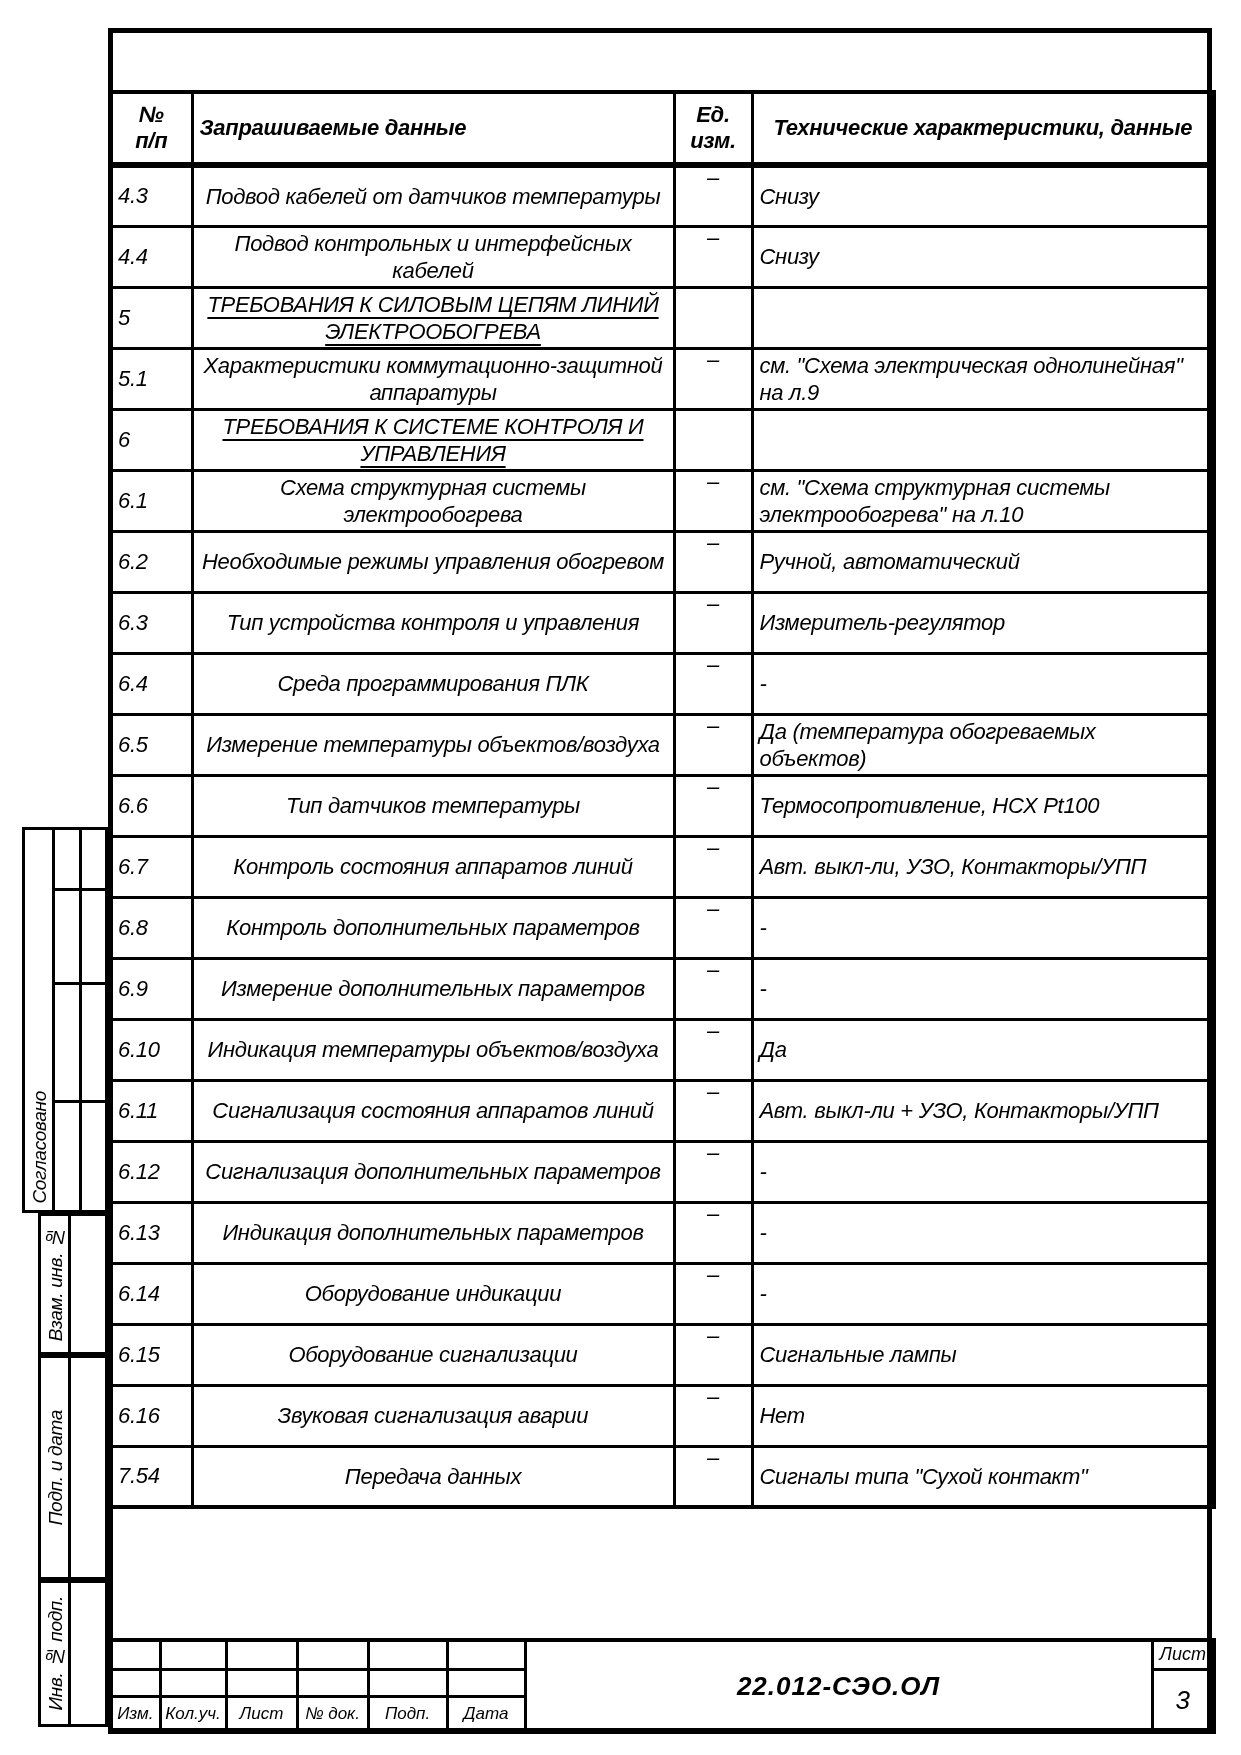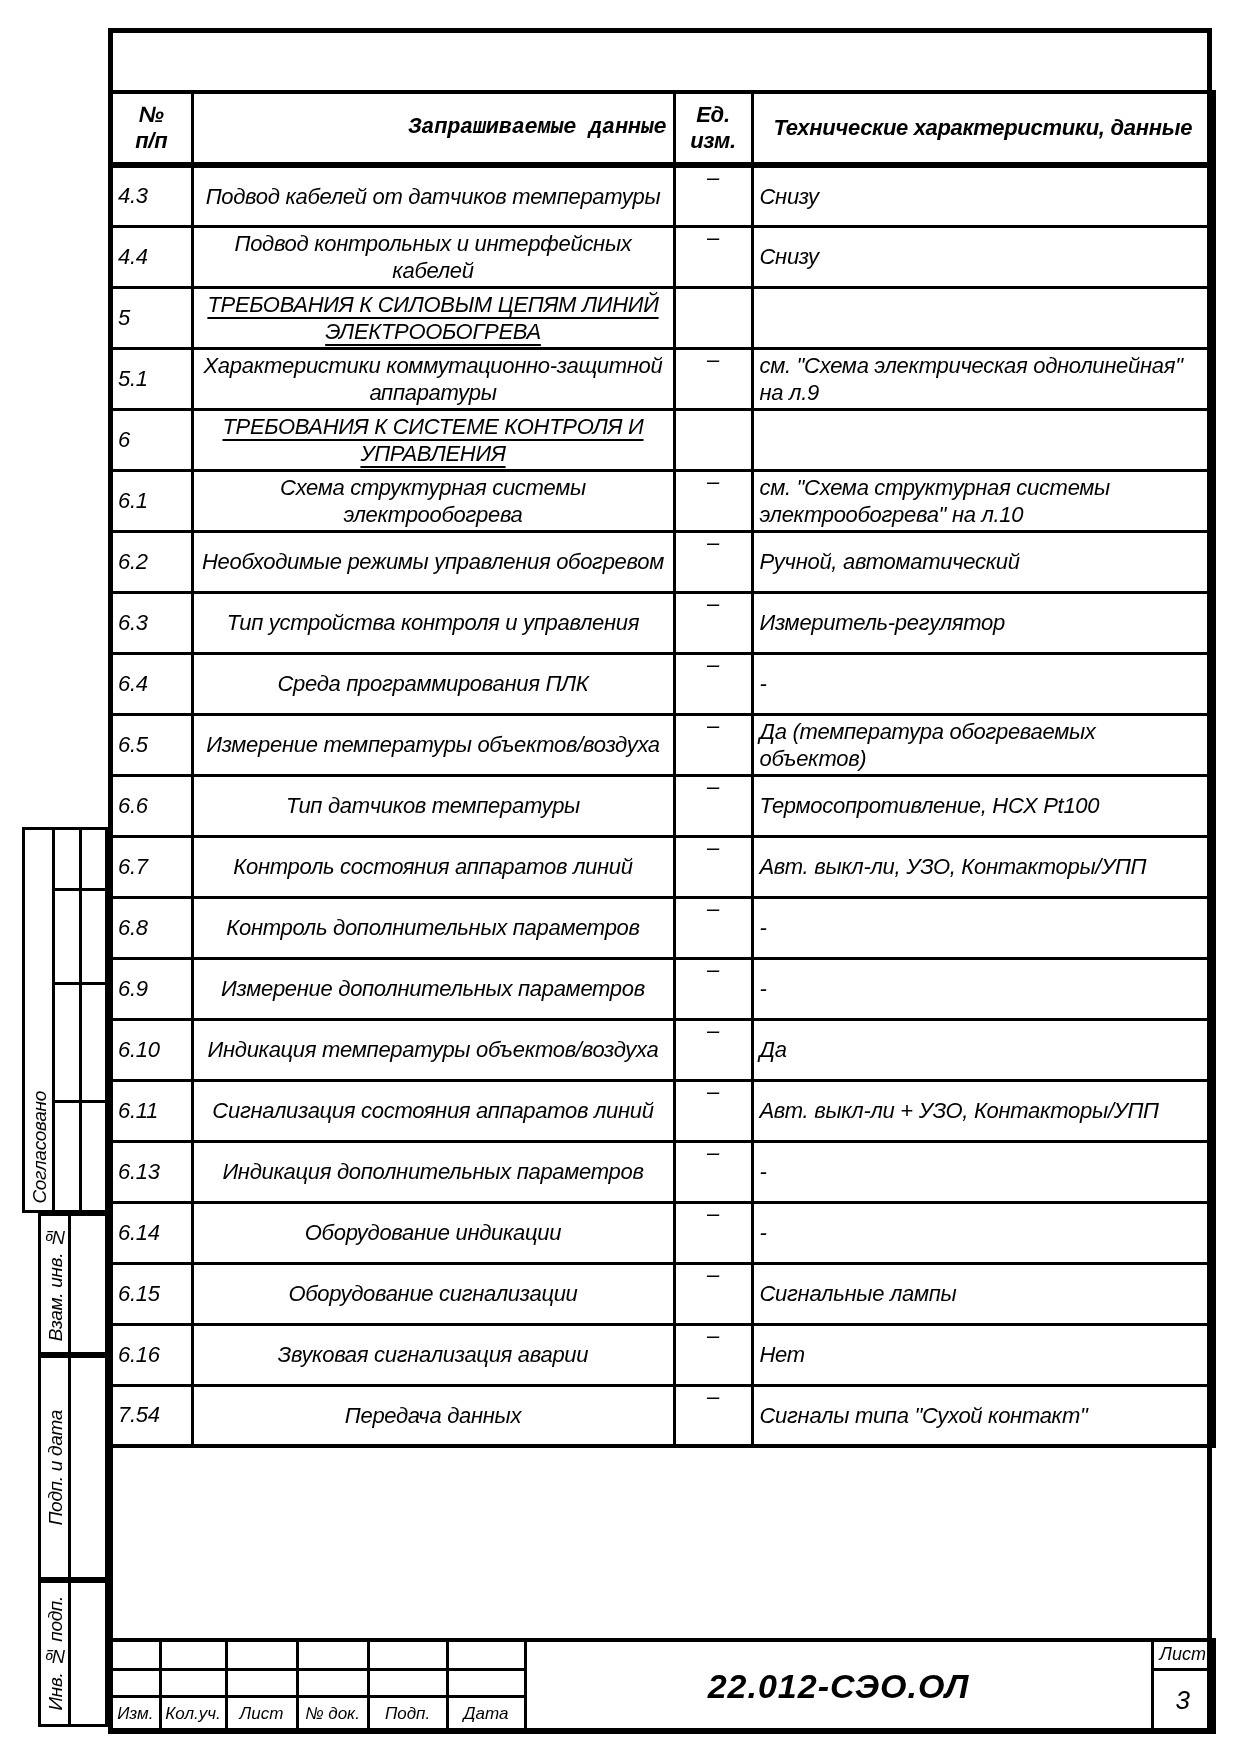--- a/index.html
+++ b/index.html
@@ -22,37 +22,37 @@
     border-collapse:collapse; table-layout:fixed;
     font-size:22px; letter-spacing:-0.3px;
   }
   table.main th, table.main td {
     border:3px solid #000; padding:0 6px; box-sizing:border-box; overflow:hidden;
   }
   table.main { border:4px solid #000; }
   table.main thead tr { height:73px; }
   table.main thead th { border-bottom:6px solid #000; font-weight:bold; white-space:pre-line; line-height:26px; }
   table.main tbody tr { height:61px; }
-  th.h-name { text-align:right; padding-left:14px;font-family:Liberation Mono, monospace; }
+  th.h-name { text-align:left; padding-left:14px; }
   td.c-num { text-align:left; vertical-align:middle; }
   td.c-name { text-align:center; padding-left:14px; vertical-align:middle; white-space:pre-line; line-height:27px; }
   td.c-name.section { text-decoration:underline; text-underline-offset:5px; }
   td.c-unit { text-align:center; vertical-align:top; padding-top:6px; line-height:20px; }
   td.c-value { text-align:left; vertical-align:middle; white-space:pre-line; line-height:27px; }
 
   
   table.tblock {
     position:absolute; left:108px; top:1638px; width:1104px;
     border-collapse:collapse; table-layout:fixed;
     font-size:17px; text-align:center;
   }
   table.tblock td { border:3px solid #000; padding:0; box-sizing:border-box; overflow:hidden;font-style:italic; }
   table.tblock { border:4px solid #000; }
   .tb-r1 { height:29px; } .tb-r2 { height:27px; } .tb-r3 { height:36px; }
-  td.tb-doc { font-size:34px; font-weight:bold; letter-spacing:1px; vertical-align:middle; }
+  td.tb-doc { font-size:26px; font-weight:bold; letter-spacing:1px; vertical-align:middle; }
   td.tb-sheetlabel { font-size:18px; vertical-align:middle; }
   td.tb-sheetnum { font-size:26px; vertical-align:middle; }
   td.tb-label { vertical-align:middle; }
 
   
   .sideblock { position:absolute; border:3px solid #000; box-sizing:border-box; background:#fff; }
   .sideblock .vdiv { position:absolute; top:0; bottom:0; width:3px; background:#000; }
   .sideblock .hdiv { position:absolute; height:3px; background:#000; }
   .side-label-col {
     position:absolute; left:0; top:0; width:30px; height:100%;
@@ -186,20 +186,26 @@
           <td class="c-unit">–</td>
           <td class="c-value">Да</td>
         </tr>
         <tr>
           <td class="c-num">6.11</td>
           <td class="c-name">Сигнализация состояния аппаратов линий</td>
           <td class="c-unit">–</td>
           <td class="c-value">Авт. выкл-ли + УЗО, Контакторы/УПП</td>
         </tr>
         <tr>
+          <td class="c-num">6.12</td>
+          <td class="c-name">Сигнализация дополнительных параметров</td>
+          <td class="c-unit">–</td>
+          <td class="c-value">-</td>
+        </tr>
+        <tr>
           <td class="c-num">6.13</td>
           <td class="c-name">Индикация дополнительных параметров</td>
           <td class="c-unit">–</td>
           <td class="c-value">-</td>
         </tr>
         <tr>
           <td class="c-num">6.14</td>
           <td class="c-name">Оборудование индикации</td>
           <td class="c-unit">–</td>
           <td class="c-value">-</td>

